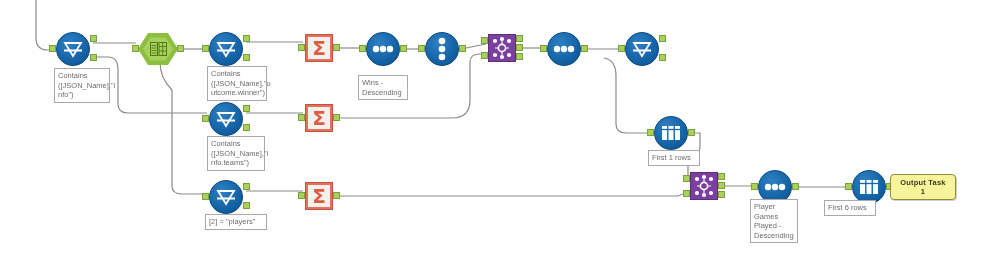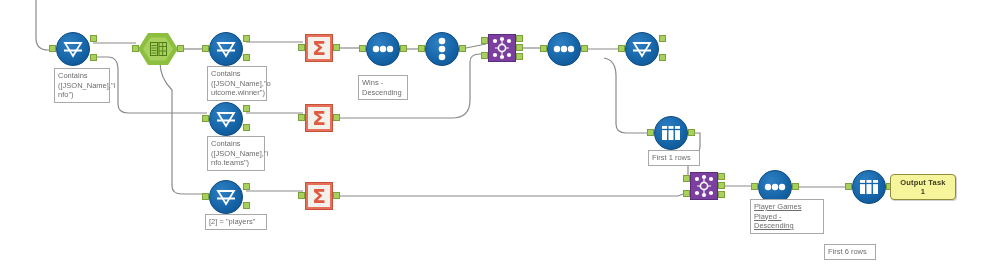--- a/index.html
+++ b/index.html
@@ -316,33 +316,33 @@
     <div class="circ">
       <svg width="24" height="12" viewBox="0 0 24 12">
         <circle cx="5" cy="6" r="3.2" fill="#ffffff"></circle>
         <circle cx="12" cy="6" r="3.2" fill="#ffffff"></circle>
         <circle cx="19" cy="6" r="3.2" fill="#ffffff"></circle>
       </svg>
     </div>
     <div class="port" style="left:-7px;top:13px;"></div>
     <div class="port" style="left:34px;top:13px;"></div>
   </div>
-  <div class="lbl" style="left:750px;top:199px;width:74px;text-decoration:underline;">Player Games
+  <div class="lbl" style="left:750px;top:199px;width:48px;">Player Games
 Played -
 Descending</div>
 
   <div class="node" style="left:852px;top:170px;">
     <div class="circ">
       <svg width="22" height="18" viewBox="0 0 22 18">
         <rect x="2" y="2" width="5" height="14" fill="#ffffff"></rect>
         <rect x="8.5" y="2" width="5" height="14" fill="#ffffff"></rect>
         <rect x="15" y="2" width="5" height="14" fill="#ffffff"></rect>
         <path d="M1 5.5h20" stroke="#1565a8" stroke-width="1.3"></path>
       </svg>
     </div>
     <div class="port" style="left:-7px;top:13px;"></div>
     <div class="port" style="left:34px;top:13px;"></div>
   </div>
-  <div class="lbl" style="left:824px;top:200px;width:52px;margin-top:44px;">First 6 rows</div>
+  <div class="lbl" style="left:824px;top:200px;width:52px;">First 6 rows</div>
 
   <div class="callout" style="left:890px;top:174px;width:66px;">Output Task 1</div>
 
 </div>
 
 </body></html>

